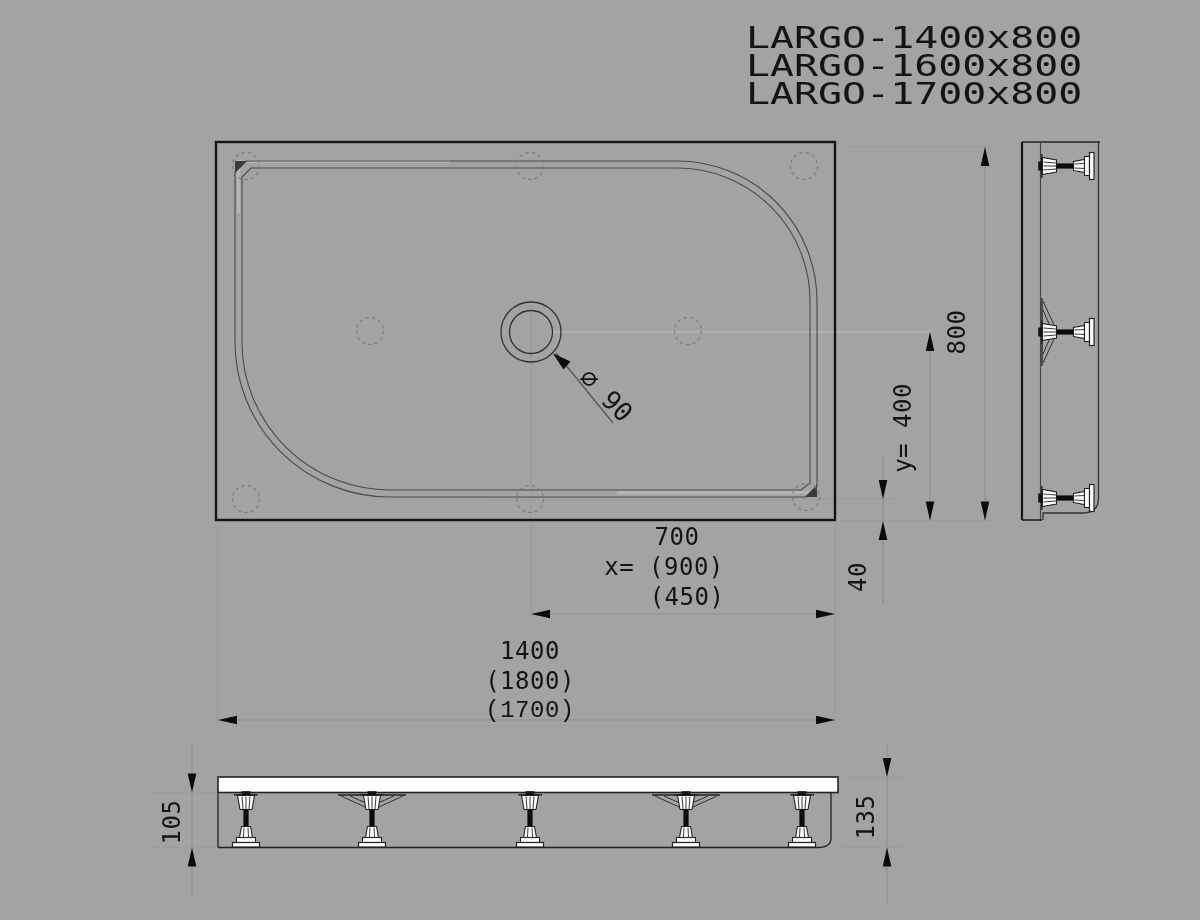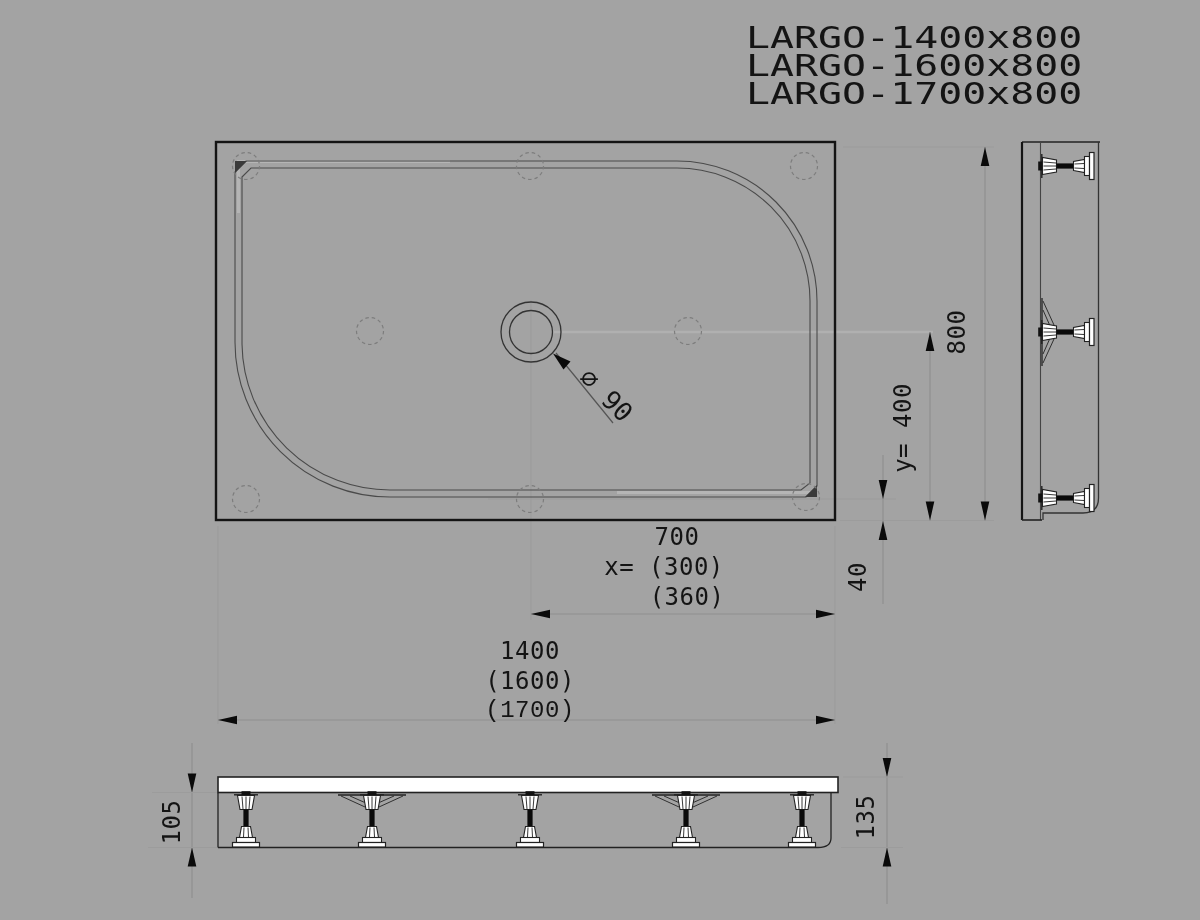--- a/index.html
+++ b/index.html
@@ -166,24 +166,24 @@
 
   <div class="lbl title-line" style="left:746px;top:24px;">LARGO-1400x800</div>
   <div class="lbl title-line" style="left:746px;top:52px;">LARGO-1600x800</div>
   <div class="lbl title-line" style="left:746px;top:80px;">LARGO-1700x800</div>
 
   <div class="lbl dim rot" style="left:897px;top:318px;width:120px;">800</div>
   <div class="lbl dim rot" style="left:833px;top:414px;width:140px;">y= 400</div>
   <div class="lbl dim rot" style="left:818px;top:563px;width:80px;">40</div>
 
   <div class="lbl dim" style="left:607px;top:523px;width:140px;">700</div>
-  <div class="lbl dim" style="left:594px;top:553px;width:140px;">x= (300)</div>
-  <div class="lbl dim" style="left:617px;top:583px;width:140px;">(360)</div>
+  <div class="lbl dim" style="left:594px;top:553px;width:140px;">x= (900)</div>
+  <div class="lbl dim" style="left:617px;top:583px;width:140px;">(450)</div>
 
   <div class="lbl dim" style="left:460px;top:637px;width:140px;">1400</div>
-  <div class="lbl dim" style="left:460px;top:667px;width:140px;">(1600)</div>
+  <div class="lbl dim" style="left:460px;top:667px;width:140px;">(1800)</div>
   <div class="lbl dim" style="left:460px;top:697px;width:140px;font-family:Liberation Mono, monospace;">(1700)</div>
 
   <div class="lbl dim rot" style="left:122px;top:808px;width:100px;">105</div>
   <div class="lbl dim rot" style="left:816px;top:803px;width:100px;">135</div>
 
   <div class="lbl diag" style="left:584px;top:358px;">⌀ 90</div>
 </div>
 
 </body></html>

